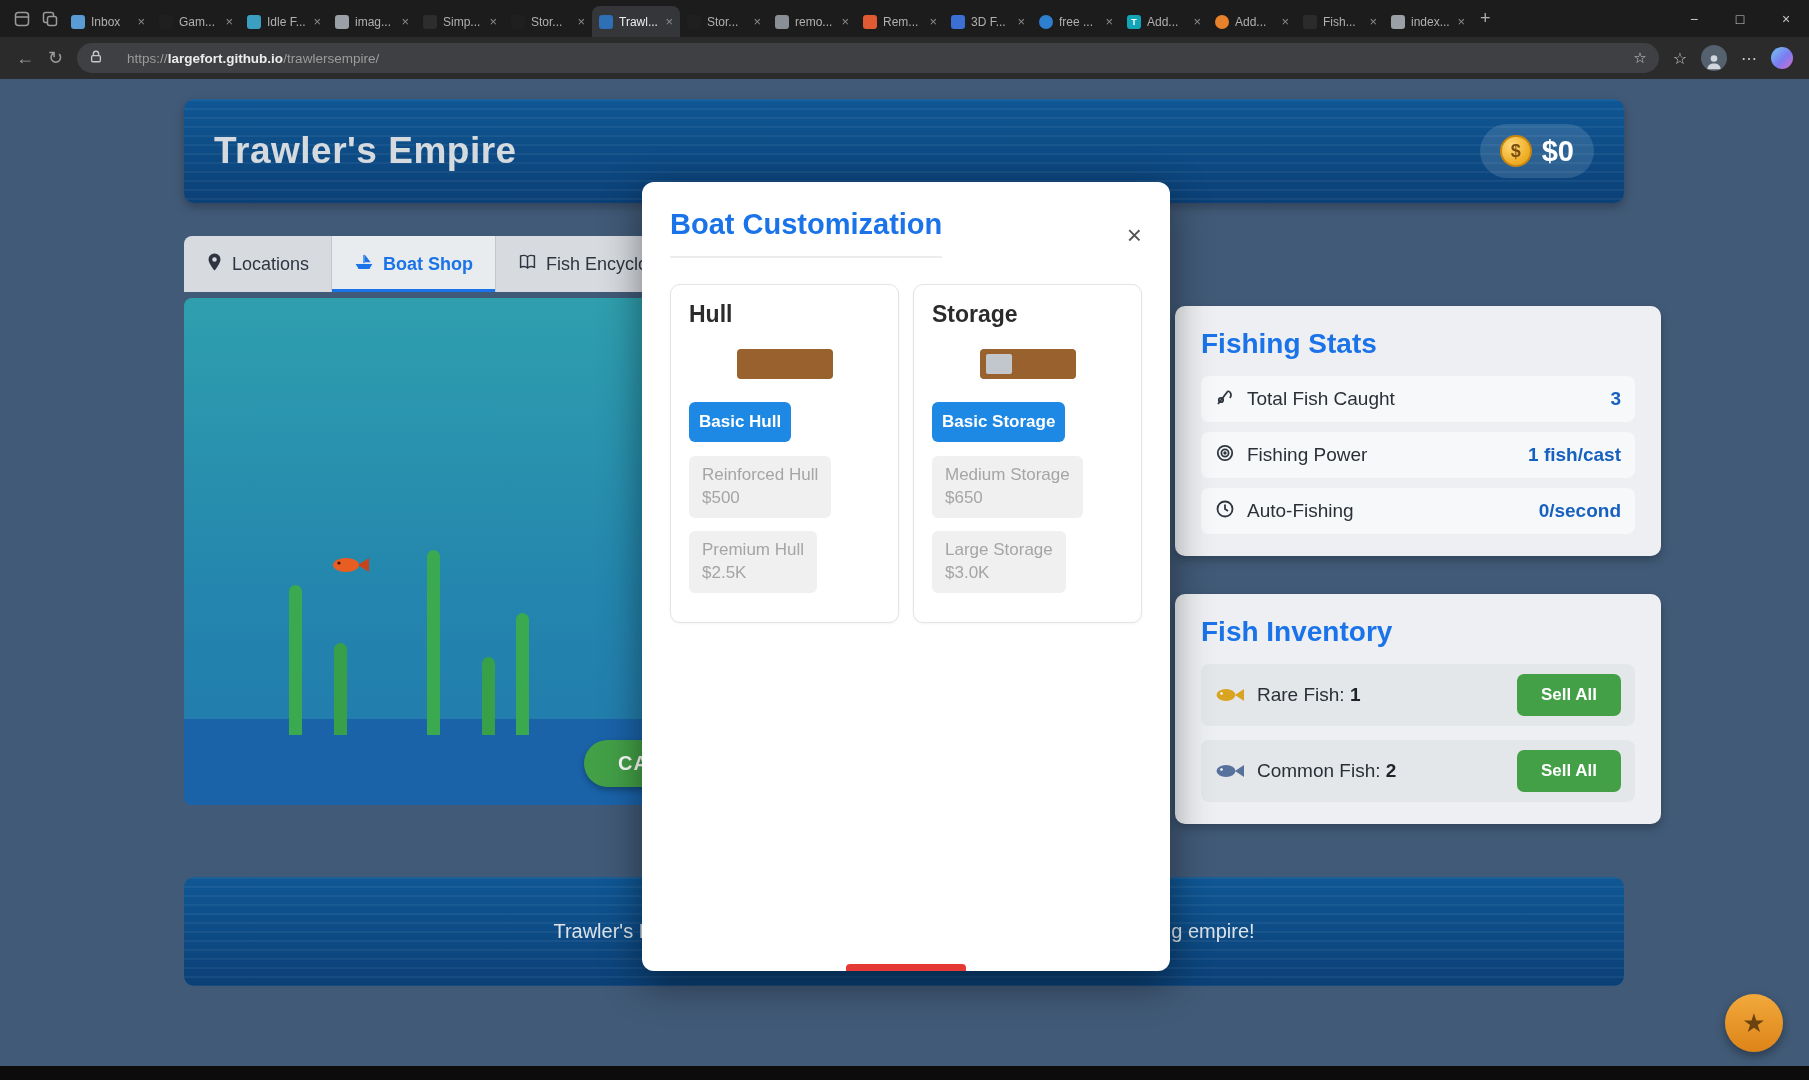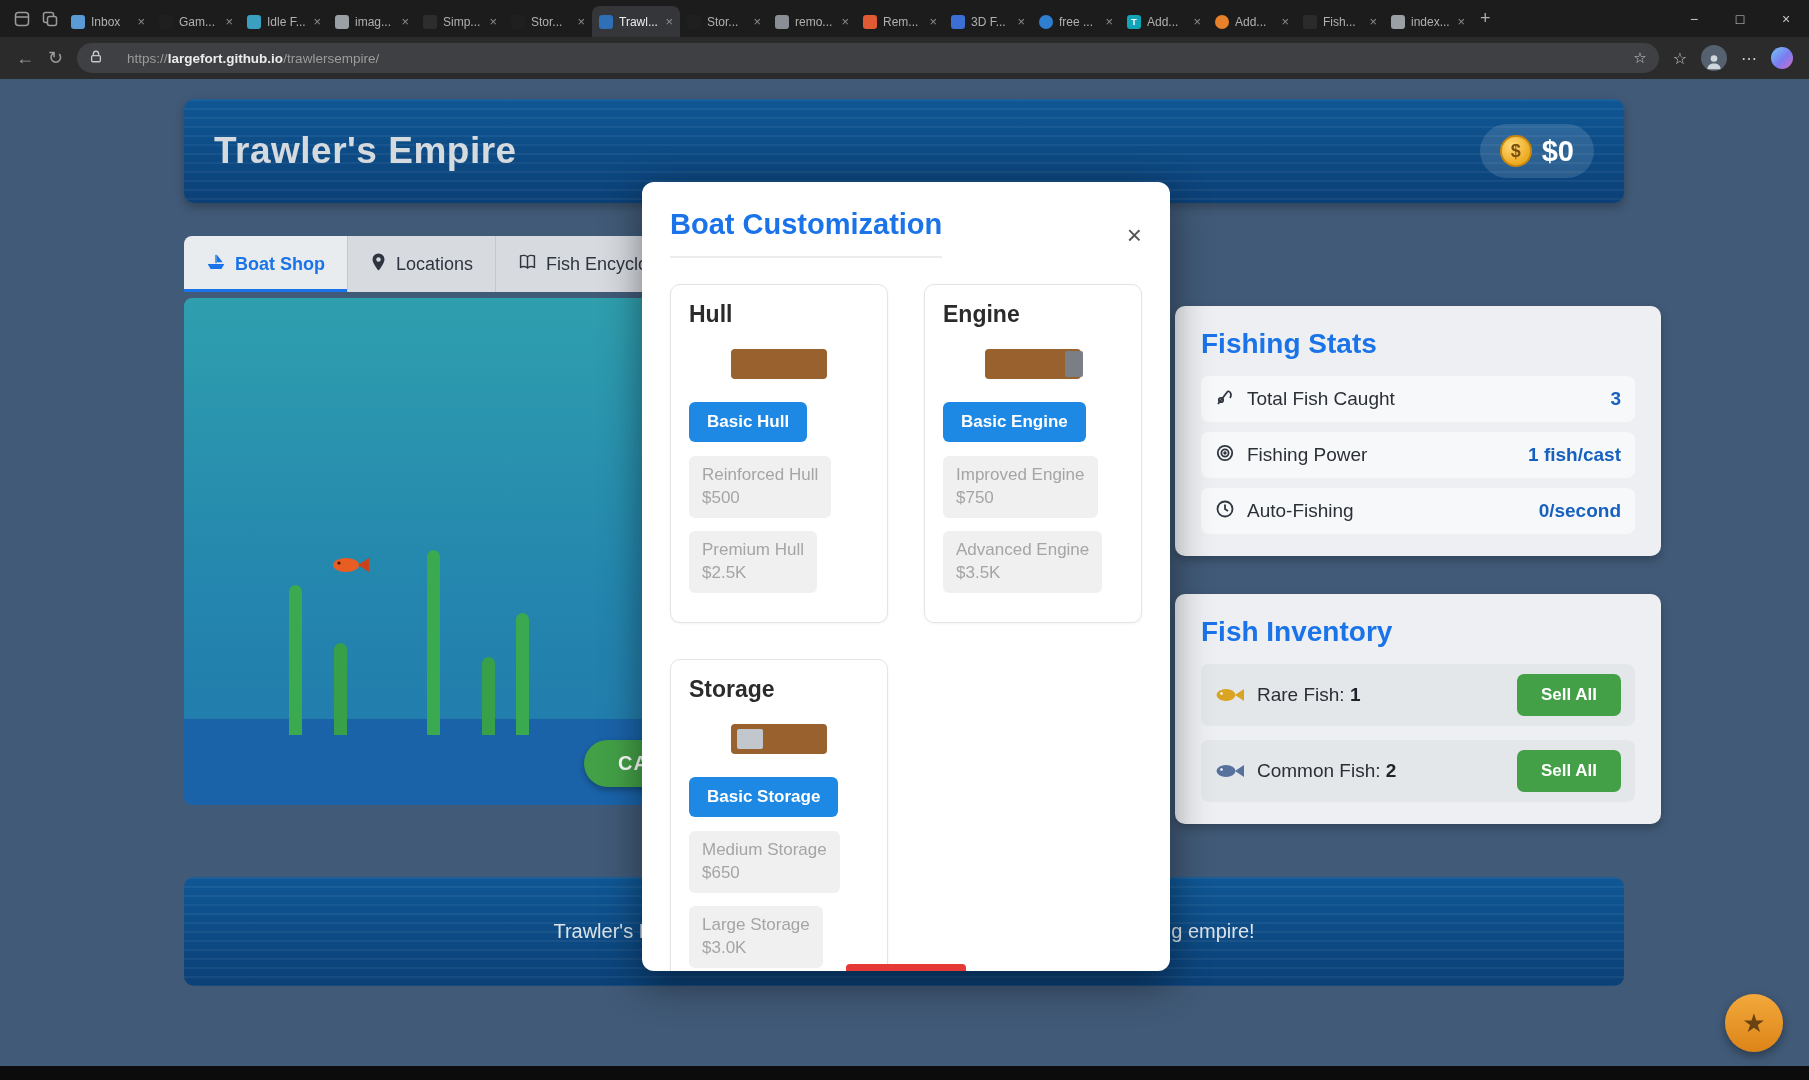--- a/index.html
+++ b/index.html
@@ -66,29 +66,29 @@
 
   .footer-card{position:absolute;left:184px;top:798px;width:1440px;height:109px;border-radius:10px;display:flex;align-items:center;justify-content:center;color:#dde3e8;font-size:20px}
   .fab{position:absolute;left:1725px;top:915px;width:58px;height:58px;border-radius:50%;background:linear-gradient(180deg,#f2a93c,#dd8418);display:flex;align-items:center;justify-content:center;color:#6b4310;font-size:26px;box-shadow:0 4px 10px rgba(0,0,0,.35);border:none;cursor:pointer}
   .bottom-strip{position:absolute;left:0;bottom:0;width:100%;height:14px;background:#0c0c0c}
 
   
   .modal{position:absolute;left:642px;top:103px;width:528px;height:789px;background:#fff;border-radius:12px;box-shadow:0 12px 40px rgba(0,0,0,.45);padding:26px 28px;z-index:50;overflow:hidden}
   .modal-head{display:flex;justify-content:space-between;align-items:center}
   .modal-title{display:inline-block;color:#1a73e8;font-size:29px;font-weight:800;padding-bottom:15px;border-bottom:2px solid #ececec}
   .modal-x{color:#555;font-size:26px;line-height:1;background:none;border:none;margin-top:4px;cursor:pointer}
-  .modal-grid{margin-top:26px;display:grid;grid-template-columns:1fr 1fr;gap:36px}
+  .modal-grid{margin-top:26px;display:grid;grid-template-columns:1fr 1fr;gap:14px}
   .msection{border:1px solid #e4e4e4;border-radius:10px;padding:16px 18px;min-height:296px;box-shadow:0 1px 3px rgba(0,0,0,.05);background:#fff}
   .msection h3{font-size:23px;font-weight:800;color:#2b2b2b}
   .preview{height:64px;display:flex;align-items:center;justify-content:center;position:relative;margin:4px 0 2px}
   .boat{width:96px;height:30px;background:#99612d;border-radius:4px;position:relative}
   .acc-engine{position:absolute;right:-2px;top:2px;width:18px;height:26px;background:#7b7f85;border-radius:2px}
   .acc-knob{position:absolute;left:34px;top:-8px;width:9px;height:9px;background:#9aa0a6;border-radius:50%}
   .acc-box{position:absolute;left:6px;top:5px;width:26px;height:20px;background:#c2c7cd;border-radius:2px}
-  .btn-active{display:inline-block;background:#1e88e5;color:#fff;border:none;border-radius:6px;padding:10px 18px;font-size:17px;font-weight:600;margin:4px 0 14px;cursor:pointer}
+  .btn-active{display:inline-block;background:#1e88e5;color:#fff;border:none;border-radius:6px;padding:10px 10px;font-size:17px;font-weight:600;margin:4px 0 14px;cursor:pointer}
   .upg{background:#f0f0f0;color:#a5a5a5;border:none;text-align:left;border-radius:6px;padding:8px 13px;margin-bottom:13px;width:fit-content;font-size:17px;line-height:1.35;cursor:default}
   .upg span{display:block}
   .sliver{position:absolute;bottom:0;left:50%;transform:translateX(-50%);width:120px;height:7px;background:#e53935;border-radius:4px 4px 0 0}
 </style>
 </head>
 <body>
 
 <div class="screen">
 
   <div class="tabstrip">
@@ -222,34 +222,34 @@
 
     <div class="header-card stripebg">
       <span class="game-title">Trawler's Empire</span>
       <div class="money">
         <span class="coin">$</span>
         <span class="money-amt">$0</span>
       </div>
     </div>
 
     <div class="gametabs">
+      <div class="gtab">
+        <span><svg width="17" height="20" viewBox="0 0 20 22">
+              <path d="M10 1C6 1 3 4 3 8c0 5 7 13 7 13s7-8 7-13c0-4-3-7-7-7z" fill="#2e3540"></path>
+              <circle cx="10" cy="8" r="2.6" fill="#d7dbe0"></circle>
+            </svg></span>
+        <span>Locations</span>
+      </div>
       <div class="gtab active">
         <span><svg width="20" height="19" viewBox="0 0 24 22" fill="#1a73e8">
               <path d="M2 14h20l-3.5 6h-13z"></path>
               <rect x="11.2" y="3" width="1.6" height="10"></rect>
               <path d="M13 3l7 9h-7z"></path>
             </svg></span>
         <span>Boat Shop</span>
-      </div>
-      <div class="gtab">
-        <span><svg width="17" height="20" viewBox="0 0 20 22">
-              <path d="M10 1C6 1 3 4 3 8c0 5 7 13 7 13s7-8 7-13c0-4-3-7-7-7z" fill="#2e3540"></path>
-              <circle cx="10" cy="8" r="2.6" fill="#d7dbe0"></circle>
-            </svg></span>
-        <span>Locations</span>
       </div>
       <div class="gtab">
         <span><svg width="19" height="18" viewBox="0 0 22 20" fill="none" stroke="#2e3540" stroke-width="1.7">
               <path d="M11 4C9 2 6 2 3 3v13c3-1 6-1 8 1 2-2 5-2 8-1V3c-3-1-6-1-8 1z"></path>
               <path d="M11 4v13"></path>
             </svg></span>
         <span>Fish Encyclopedia</span>
       </div>
     </div>
 
@@ -338,31 +338,20 @@
         <div class="msection">
           <h3>Hull</h3>
           <div class="preview">
               <div class="boat"></div>
             </div>
           <button class="btn-active">Basic Hull</button>
           <button class="upg"><span>Reinforced Hull</span><span>$500</span></button>
           <button class="upg"><span>Premium Hull</span><span>$2.5K</span></button>
         </div>
 
-        <div class="msection">
-          <h3>Engine</h3>
-          <div class="preview">
-              <div class="boat">
-                <div class="acc-engine"></div>
-              </div>
-            </div>
-          <button class="btn-active">Basic Engine</button>
-          <button class="upg"><span>Improved Engine</span><span>$750</span></button>
-          <button class="upg"><span>Advanced Engine</span><span>$3.5K</span></button>
-        </div>
 
 
         <div class="msection">
           <h3>Storage</h3>
           <div class="preview">
               <div class="boat">
                 <div class="acc-box"></div>
               </div>
             </div>
           <button class="btn-active">Basic Storage</button>

